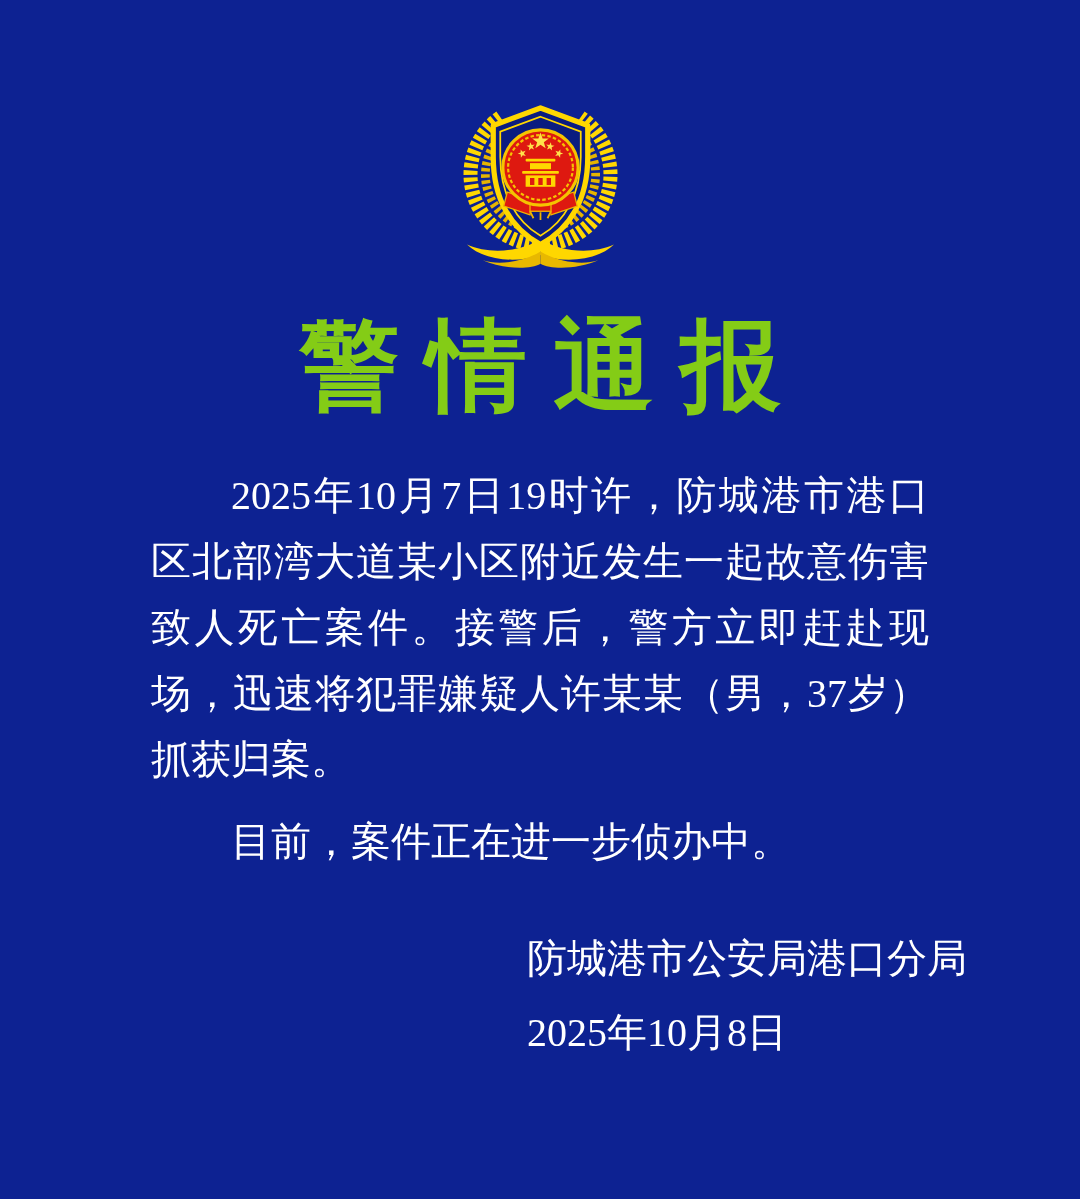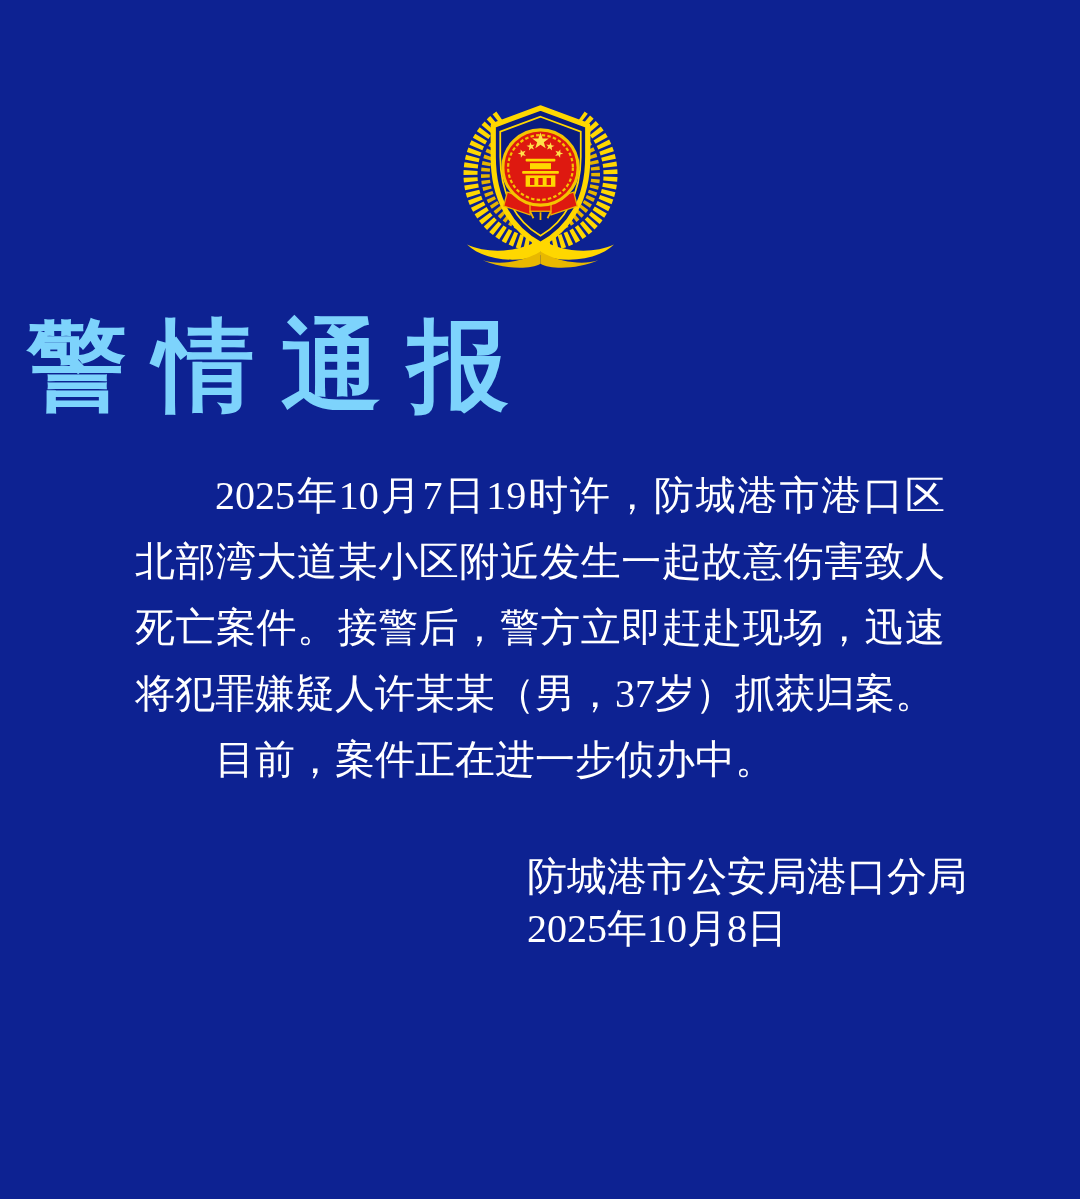--- a/index.html
+++ b/index.html
@@ -11,52 +11,54 @@
     font-family:"Liberation Serif","DejaVu Serif",serif;
     color:#FFFFFF;
   }
   .badge{
     display:block;
     margin:94px auto 0;
     width:175px;height:175px;
   }
   .title{
     margin:48px 0 0;
+    text-align:center;
     font-size:100px;
     line-height:100px;
     font-weight:700;
     letter-spacing:0.27em;
     text-indent:0.27em;
-    color:#7dd3fc;
+    color:#84cc16;
     white-space:nowrap;
   }
   .body-text{
     margin:46px 135px 0 135px;
     font-size:40px;
     line-height:66px;
     text-align:justify;
     text-justify:inter-ideograph;
   }
   .body-text p{
-    margin:0;
+    margin:16px;
     text-indent:2em;
   }
   .sign-block{
     margin:58px 137px 0 auto;
     width:416px;
     text-align:left;
   }
   .authority{
     font-size:40px;
     line-height:52px;
     white-space:nowrap;
   }
   .issue-date{
     font-size:40px;
     line-height:52px;
+    margin-top:22px;
     white-space:nowrap;
   }
 </style>
 </head>
 <body>
 
 <div class="poster">
 
   <svg class="badge" viewBox="0 0 200 200" xmlns="http://www.w3.org/2000/svg">
     <defs>

